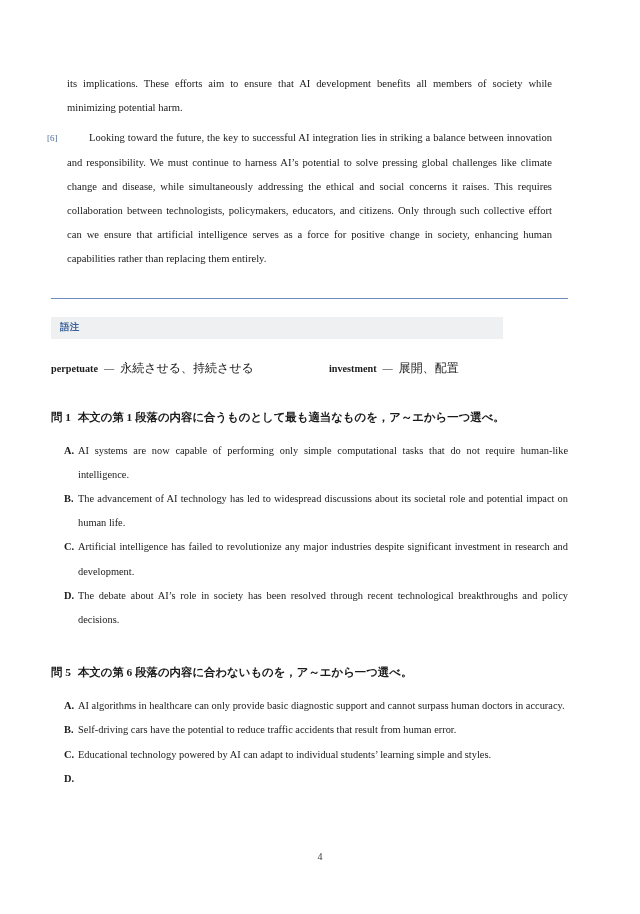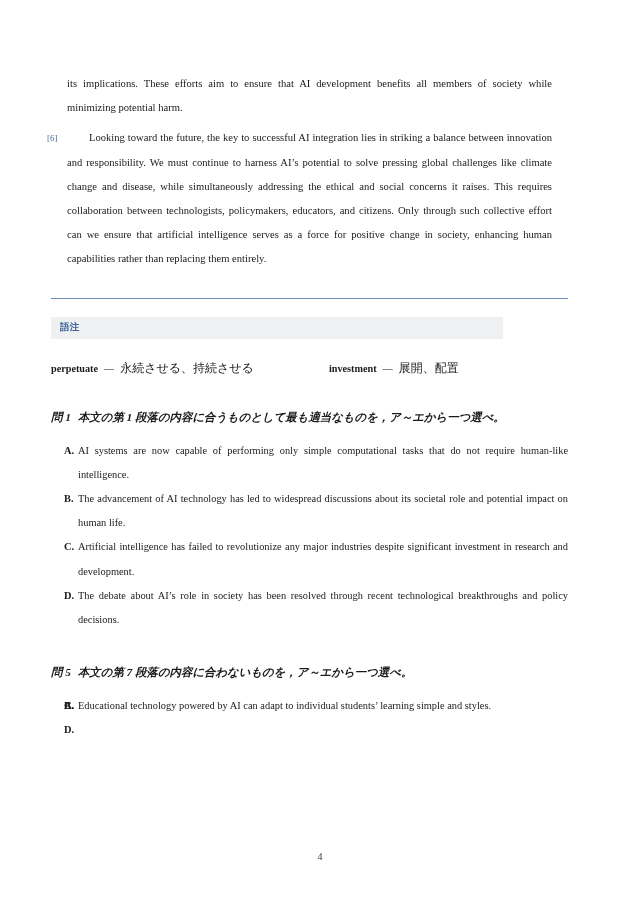--- a/index.html
+++ b/index.html
@@ -112,21 +112,20 @@
 
   
   .question-block {
     margin-top: 30px;
   }
   .question-heading {
     font-weight: bold;
     font-size: 11.4px;
     line-height: 20px;
     white-space: nowrap;
-    font-style: italic;
   }
   .question-heading .qnum {
     margin-right: 7px;
   }
   .options {
     margin-top: 12px;
     padding-left: 13px;
   }
   .option {
     position: relative;
@@ -208,28 +207,30 @@
         </p>
         <p class="option">
           <span class="option-letter">D.</span>
           <span>The debate about AI’s role in society has been resolved through recent technological breakthroughs and policy decisions.</span>
         </p>
       </div>
     </div>
 
     <div class="question-block">
       <div class="question-heading">
-        <span class="qnum">問 5</span><span>本文の第 7 段落の内容に合わないものを，ア～エから一つ選べ。</span>
+        <span class="qnum">問 5</span><span>本文の第 6 段落の内容に合わないものを，ア～エから一つ選べ。</span>
       </div>
       <div class="options">
         <p class="option">
           <span class="option-letter">A.</span>
+          <span>AI algorithms in healthcare can only provide basic diagnostic support and cannot surpass human doctors in accuracy.</span>
         </p>
         <p class="option">
           <span class="option-letter">B.</span>
+          <span>Self-driving cars have the potential to reduce traffic accidents that result from human error.</span>
         </p>
         <p class="option">
           <span class="option-letter">C.</span>
           <span>Educational technology powered by AI can adapt to individual students’ learning simple and styles.</span>
         </p>
         <p class="option">
           <span class="option-letter">D.</span>
         </p>
       </div>
     </div>

